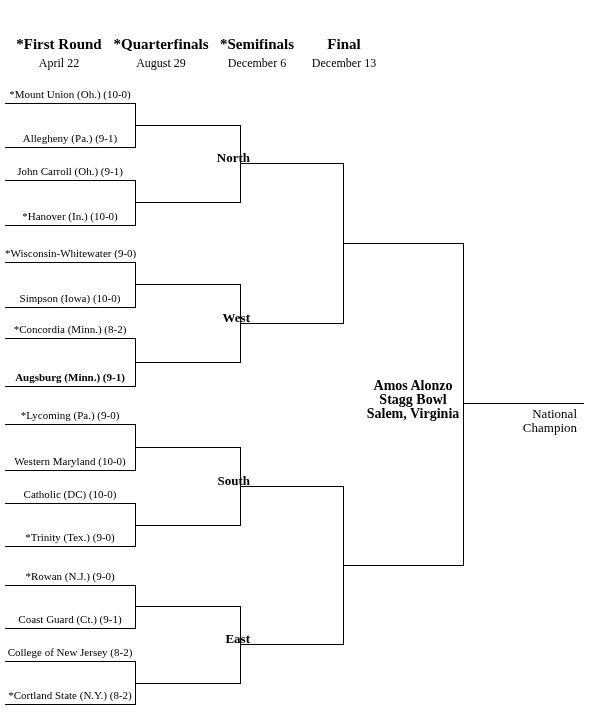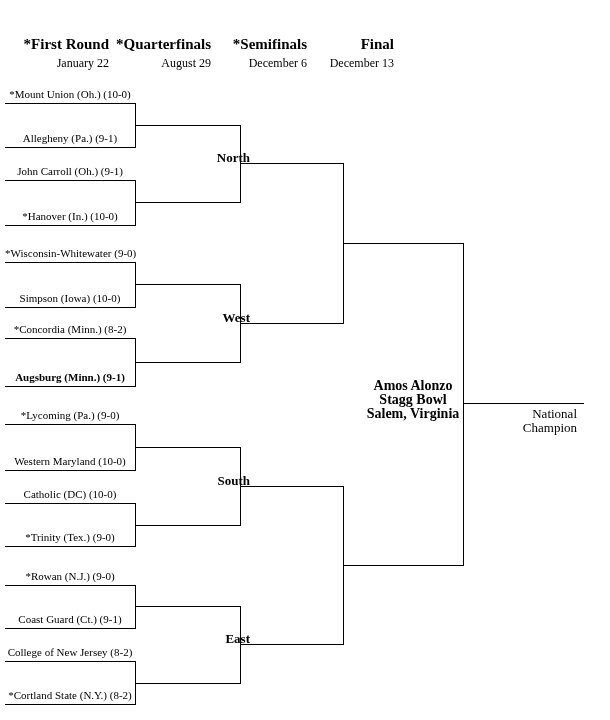--- a/index.html
+++ b/index.html
@@ -32,41 +32,41 @@
   .region-label {
     position: absolute;
     left: 160px;
     width: 90px;
     text-align: right;
     font-weight: bold;
     font-size: 13px;
     line-height: 14px;
   }
   
-  .round-header { position: absolute; top: 36px; width: 100px; text-align: right; }
+  .round-header { position: absolute; top: 36px; width: 100px; text-align: center; }
   .round-header .rlabel { font-weight: bold; font-size: 15px; line-height: 17px; }
   .round-header .rdate  { font-size: 12px; line-height: 14px; margin-top: 3px; }
   
   .venue {
     position: absolute; left: 353px; top: 379px; width: 120px;
     text-align: center; font-weight: bold; font-size: 14px; line-height: 14px;
   }
   .champion {
     position: absolute; left: 457px; top: 407px; width: 120px;
     text-align: right; font-weight: normal; font-size: 13px; line-height: 14px;
   }
 </style>
 </head>
 <body>
 
 <div id="stage">
 
   <div class="round-header" style="left:9px">
     <div class="rlabel">*First Round</div>
-    <div class="rdate">January 22</div>
+    <div class="rdate">April 22</div>
   </div>
   <div class="round-header" style="left:111px">
     <div class="rlabel">*Quarterfinals</div>
     <div class="rdate">August 29</div>
   </div>
   <div class="round-header" style="left:207px">
     <div class="rlabel">*Semifinals</div>
     <div class="rdate">December 6</div>
   </div>
   <div class="round-header" style="left:294px">

